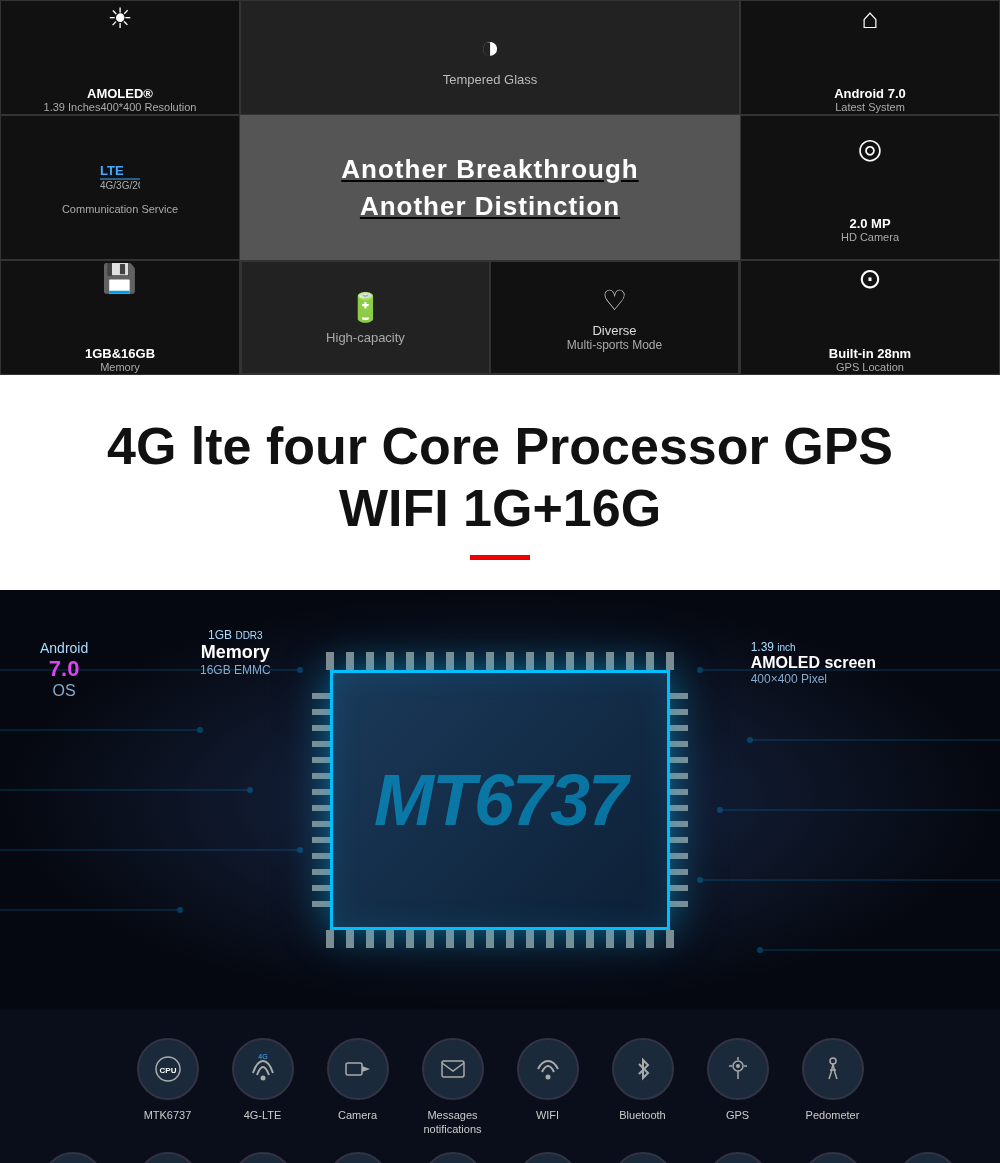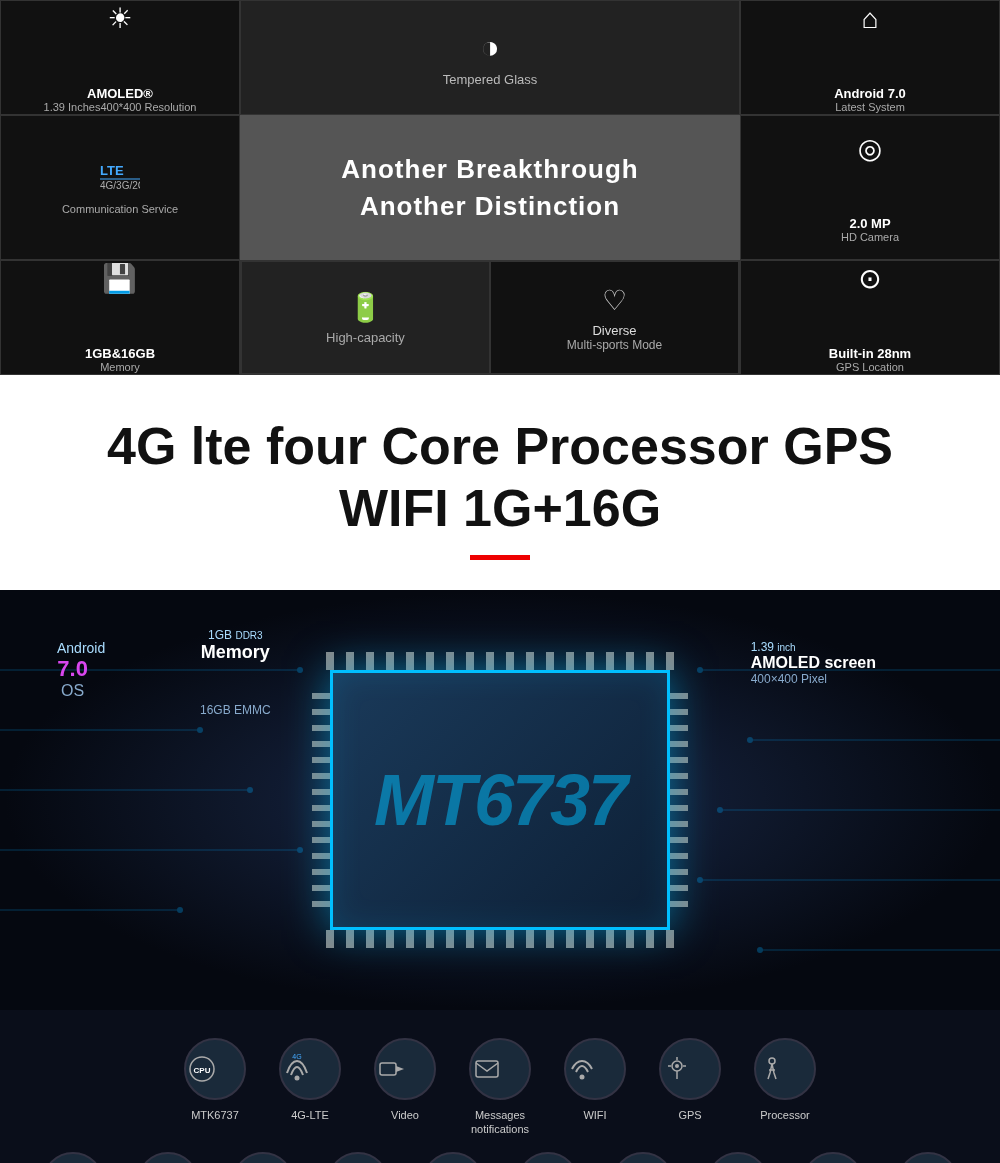--- a/index.html
+++ b/index.html
@@ -54,20 +54,21 @@
     }
     .tempered-cell .icon-wrap { font-size: 28px; color: #fff; margin-bottom: 6px; }
     .breakthrough-cell {
       background: #555;
       display: flex;
       flex-direction: column;
       align-items: center;
       justify-content: center;
       padding: 20px;
       grid-row: span 1;
+      text-decoration: underline;
     }
     .breakthrough-cell .big-text {
       color: #fff;
       font-size: 26px;
       font-weight: bold;
       text-align: center;
       line-height: 1.4;
       letter-spacing: 1px;
     }
     .high-cap-cell {
@@ -197,21 +198,21 @@
       text-align: center;
     }
     .feat-icon-circle {
       width: 62px;
       height: 62px;
       border-radius: 50%;
       background: #1a2a3a;
       border: 2px solid #334;
       display: flex;
       align-items: center;
-      justify-content: flex-start;
+      justify-content: center;
       margin-bottom: 8px;
       font-size: 26px;
       color: #fff;
     }
     .feat-label {
       color: #ccc;
       font-size: 11px;
       line-height: 1.3;
     }
 
@@ -409,29 +410,29 @@
       <div class="chip-pin-h"></div>
       <div class="chip-pin-h"></div>
       <div class="chip-pin-h"></div>
       <div class="chip-pin-h"></div>
       <div class="chip-pin-h"></div>
       <div class="chip-pin-h"></div>
     </div>
   </div>
 
   <div style="position:absolute;left:40px;top:50px;z-index:4;text-align:center;">
-    <div style="color:#aaddff;font-size:14px;margin-left:17px;">Android</div>
+    <div style="color:#aaddff;font-size:14px;">Android</div>
     <div style="color:#d946ef;font-size:22px;font-weight:bold;">7.0</div>
     <div style="color:#88aacc;font-size:16px;">OS</div>
   </div>
 
   <div style="position:absolute;left:200px;top:38px;z-index:4;text-align:center;">
     <div style="color:#aaddff;font-size:12px;">1GB <span style="font-size:10px;">DDR3</span></div>
     <div style="color:#fff;font-size:18px;font-weight:bold;">Memory</div>
-    <div style="color:#88aacc;font-size:12px;margin-top:40px;">16GB EMMC</div>
+    <div style="color:#88aacc;font-size:12px;">16GB EMMC</div>
   </div>
 
   <div style="position:absolute;right:124px;top:50px;z-index:4;text-align:left;">
     <div style="color:#aaddff;font-size:12px;">1.39 <span style="font-size:10px;">inch</span></div>
     <div style="color:#fff;font-size:16px;font-weight:bold;">AMOLED screen</div>
     <div style="color:#88aacc;font-size:12px;">400×400 Pixel</div>
   </div>
 </div>
 
 <div class="features-section">
@@ -462,21 +463,21 @@
 
 
 
     <div class="feat-item">
       <div class="feat-icon-circle">
         <svg width="32" height="32" viewBox="0 0 32 32" fill="none">
           <rect x="4" y="10" width="16" height="12" rx="2" stroke="#aaa" stroke-width="1.5" fill="none"></rect>
           <polygon points="20,13 28,16 20,19" fill="#aaa"></polygon>
         </svg>
       </div>
-      <div class="feat-label">Video</div>
+      <div class="feat-label">Camera</div>
     </div>
 
     <div class="feat-item">
       <div class="feat-icon-circle">
         <svg width="32" height="32" viewBox="0 0 32 32" fill="none">
           <rect x="5" y="8" width="22" height="16" rx="2" stroke="#aaa" stroke-width="1.5" fill="none"></rect>
           <polyline points="5,10 16,18 27,10" stroke="#aaa" stroke-width="1.5" fill="none"></polyline>
         </svg>
       </div>
       <div class="feat-label">Messages notifications</div>
@@ -486,20 +487,28 @@
       <div class="feat-icon-circle">
         <svg width="32" height="32" viewBox="0 0 32 32" fill="none">
           <path d="M6 16 Q10 8 16 8 Q22 8 26 16" stroke="#aaa" stroke-width="2" fill="none"></path>
           <path d="M10 19 Q13 13 16 13 Q19 13 22 19" stroke="#aaa" stroke-width="2" fill="none"></path>
           <circle cx="16" cy="24" r="2.5" fill="#aaa"></circle>
         </svg>
       </div>
       <div class="feat-label">WIFI</div>
     </div>
 
+    <div class="feat-item">
+      <div class="feat-icon-circle">
+        <svg width="32" height="32" viewBox="0 0 32 32" fill="none">
+          <polyline points="12,11 21,20 16,25 16,7 21,12 12,21" stroke="#aaa" stroke-width="2" fill="none"></polyline>
+        </svg>
+      </div>
+      <div class="feat-label">Bluetooth</div>
+    </div>
 
     <div class="feat-item">
       <div class="feat-icon-circle">
         <svg width="32" height="32" viewBox="0 0 32 32" fill="none">
           <circle cx="16" cy="13" r="5" stroke="#aaa" stroke-width="1.5" fill="none"></circle>
           <line x1="16" y1="7" x2="16" y2="4" stroke="#aaa" stroke-width="1.5"></line>
           <line x1="16" y1="18" x2="16" y2="26" stroke="#aaa" stroke-width="1.5"></line>
           <line x1="10" y1="13" x2="7" y2="13" stroke="#aaa" stroke-width="1.5"></line>
           <line x1="22" y1="13" x2="25" y2="13" stroke="#aaa" stroke-width="1.5"></line>
           <circle cx="16" cy="13" r="2" fill="#aaa"></circle>
@@ -509,21 +518,21 @@
     </div>
 
     <div class="feat-item">
       <div class="feat-icon-circle">
         <svg width="32" height="32" viewBox="0 0 32 32" fill="none">
           <circle cx="16" cy="8" r="3" stroke="#aaa" stroke-width="1.5" fill="none"></circle>
           <path d="M16 11 L14 20 L12 26 M16 11 L18 20 L20 26" stroke="#aaa" stroke-width="1.5" fill="none"></path>
           <line x1="13" y1="17" x2="19" y2="17" stroke="#aaa" stroke-width="1.5"></line>
         </svg>
       </div>
-      <div class="feat-label">Processor</div>
+      <div class="feat-label">Pedometer</div>
     </div>
   </div>
 
   <div class="features-row2">
 
     <div class="feat-item">
       <div class="feat-icon-circle">
         
       </div>
 

